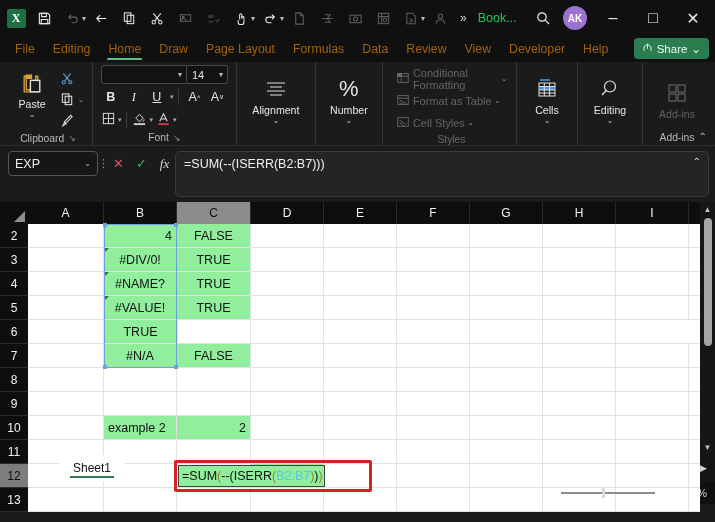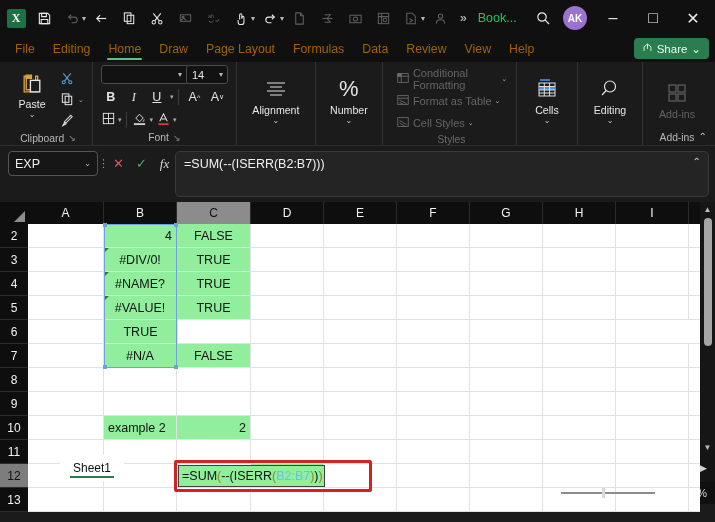--- a/index.html
+++ b/index.html
@@ -360,20 +360,21 @@
   <div class="ribbon-tabs">
     <div class="rtab">File</div>
     <div class="rtab">Editing</div>
     <div class="rtab active">Home</div>
     <div class="rtab">Draw</div>
     <div class="rtab">Page Layout</div>
     <div class="rtab">Formulas</div>
     <div class="rtab">Data</div>
     <div class="rtab">Review</div>
     <div class="rtab">View</div>
+    <div class="rtab">Developer</div>
     <div class="rtab">Help</div>
     <div class="share-btn">
       <span>
         <svg width="11" height="11" viewBox="0 0 16 16" fill="none" stroke="currentColor" stroke-width="1.3">
           <path d="M3 13V7l5-4 5 4v6"></path>
             <path d="M8 3v7"></path>
         </svg>
       </span>
       <span>Share</span>
       <span>⌄</span>

